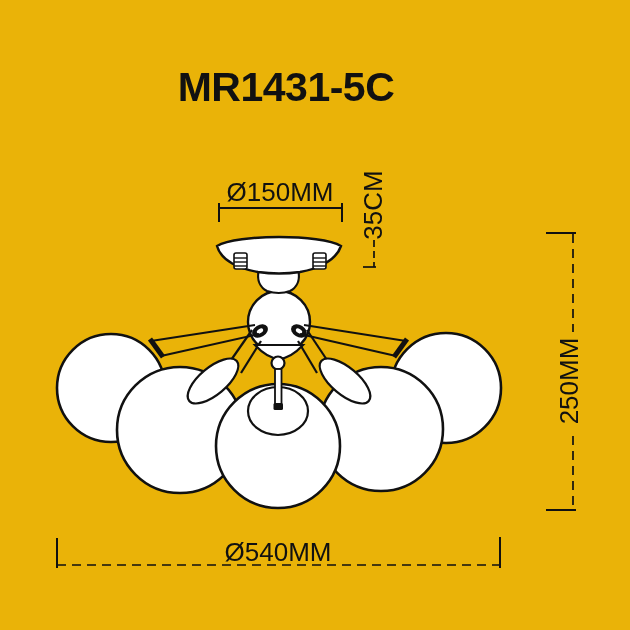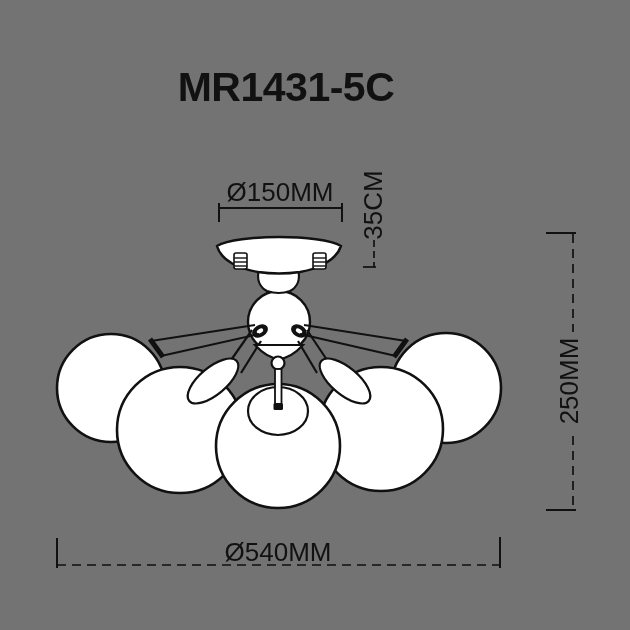--- a/index.html
+++ b/index.html
@@ -1,17 +1,17 @@
 <!DOCTYPE html>
 <html><head>
 <meta charset="utf-8">
 <style>
   html,body{margin:0;padding:0;background:#fff;}
   .canvas{
-    position:relative;width:630px;height:630px;background:#737373;
+    position:relative;width:630px;height:630px;background:#eab308;
     font-family:"Liberation Sans",sans-serif;overflow:hidden;
   }
   .canvas svg{position:absolute;top:0;left:0;}
   svg text{
     font-family:"Liberation Sans",sans-serif;
     fill:#111111;
   }
   .title-text{font-size:41px;font-weight:700;letter-spacing:-0.5px;}
   .dim-text{font-size:26px;font-weight:400;}
   .outline{fill:#ffffff;stroke:#111111;}

